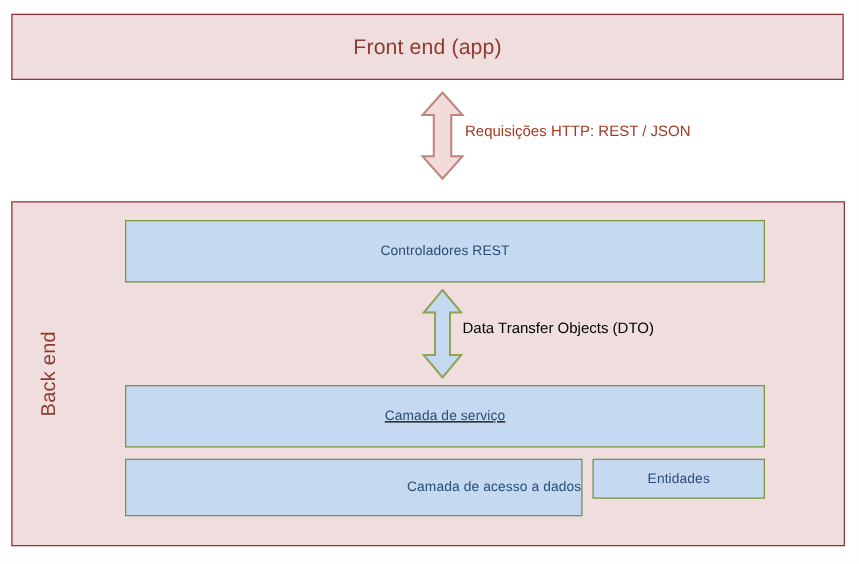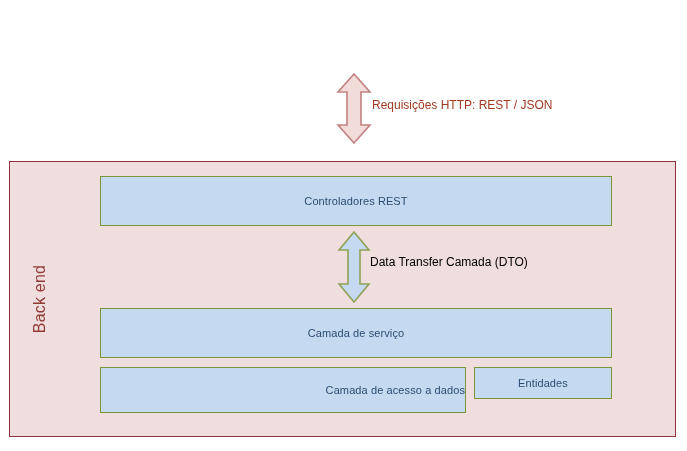--- a/index.html
+++ b/index.html
@@ -91,20 +91,21 @@
     left: 90px;   
     top: 14px;
     width: 512px;
     height: 50px;
   }
   .box-service {
     left: 90px;
     top: 146px;
     width: 512px;
     height: 50px;
+    text-decoration: underline;
   }
   .box-dao {
     left: 90px;
     top: 205px;
     width: 366px;
     height: 46px;
     justify-content: flex-end;
   }
   .box-entities {
     left: 464px;
@@ -139,20 +140,23 @@
     left: 372px;
     top: 98px;
     color: #a33a22;
   }
 </style>
 </head>
 <body>
 
 <div class="diagram">
 
+  <div class="frontend-box">
+    <span class="frontend-label">Front end (app)</span>
+  </div>
 
   <div class="arrow-wrap arrow-http">
     <svg viewBox="0 0 36 71" preserveAspectRatio="none">
       <polygon points="18,1 34,19 25,19 25,52 34,52 18,70 2,52 11,52 11,19 2,19" fill="#f2dcda" stroke="#c08281" stroke-width="1.6" stroke-linejoin="miter"></polygon>
     </svg>
   </div>
   <div class="caption caption-http">Requisições HTTP: REST / JSON</div>
 
   <div class="backend-box">
 
@@ -162,21 +166,21 @@
 
     <div class="layer-box box-controllers">
       <span class="layer-label">Controladores  REST</span>
     </div>
 
     <div class="arrow-wrap" style="left:327px; top:69px; width:34px; height:72px;">
       <svg viewBox="0 0 34 72" preserveAspectRatio="none">
         <polygon points="17,1 32,19 23,19 23,53 32,53 17,71 2,53 11,53 11,19 2,19" fill="#c5d9f1" stroke="#8fa255" stroke-width="1.6" stroke-linejoin="miter"></polygon>
       </svg>
     </div>
-    <div class="caption" style="left:360px; top:93px;">Data Transfer  Camada (DTO)</div>
+    <div class="caption" style="left:360px; top:93px;">Data Transfer  Objects (DTO)</div>
 
     <div class="layer-box box-service">
       <span class="layer-label">Camada de serviço</span>
     </div>
 
     <div class="layer-box box-dao">
       <span class="layer-label">Camada de acesso a dados</span>
     </div>
 
     <div class="layer-box box-entities">

